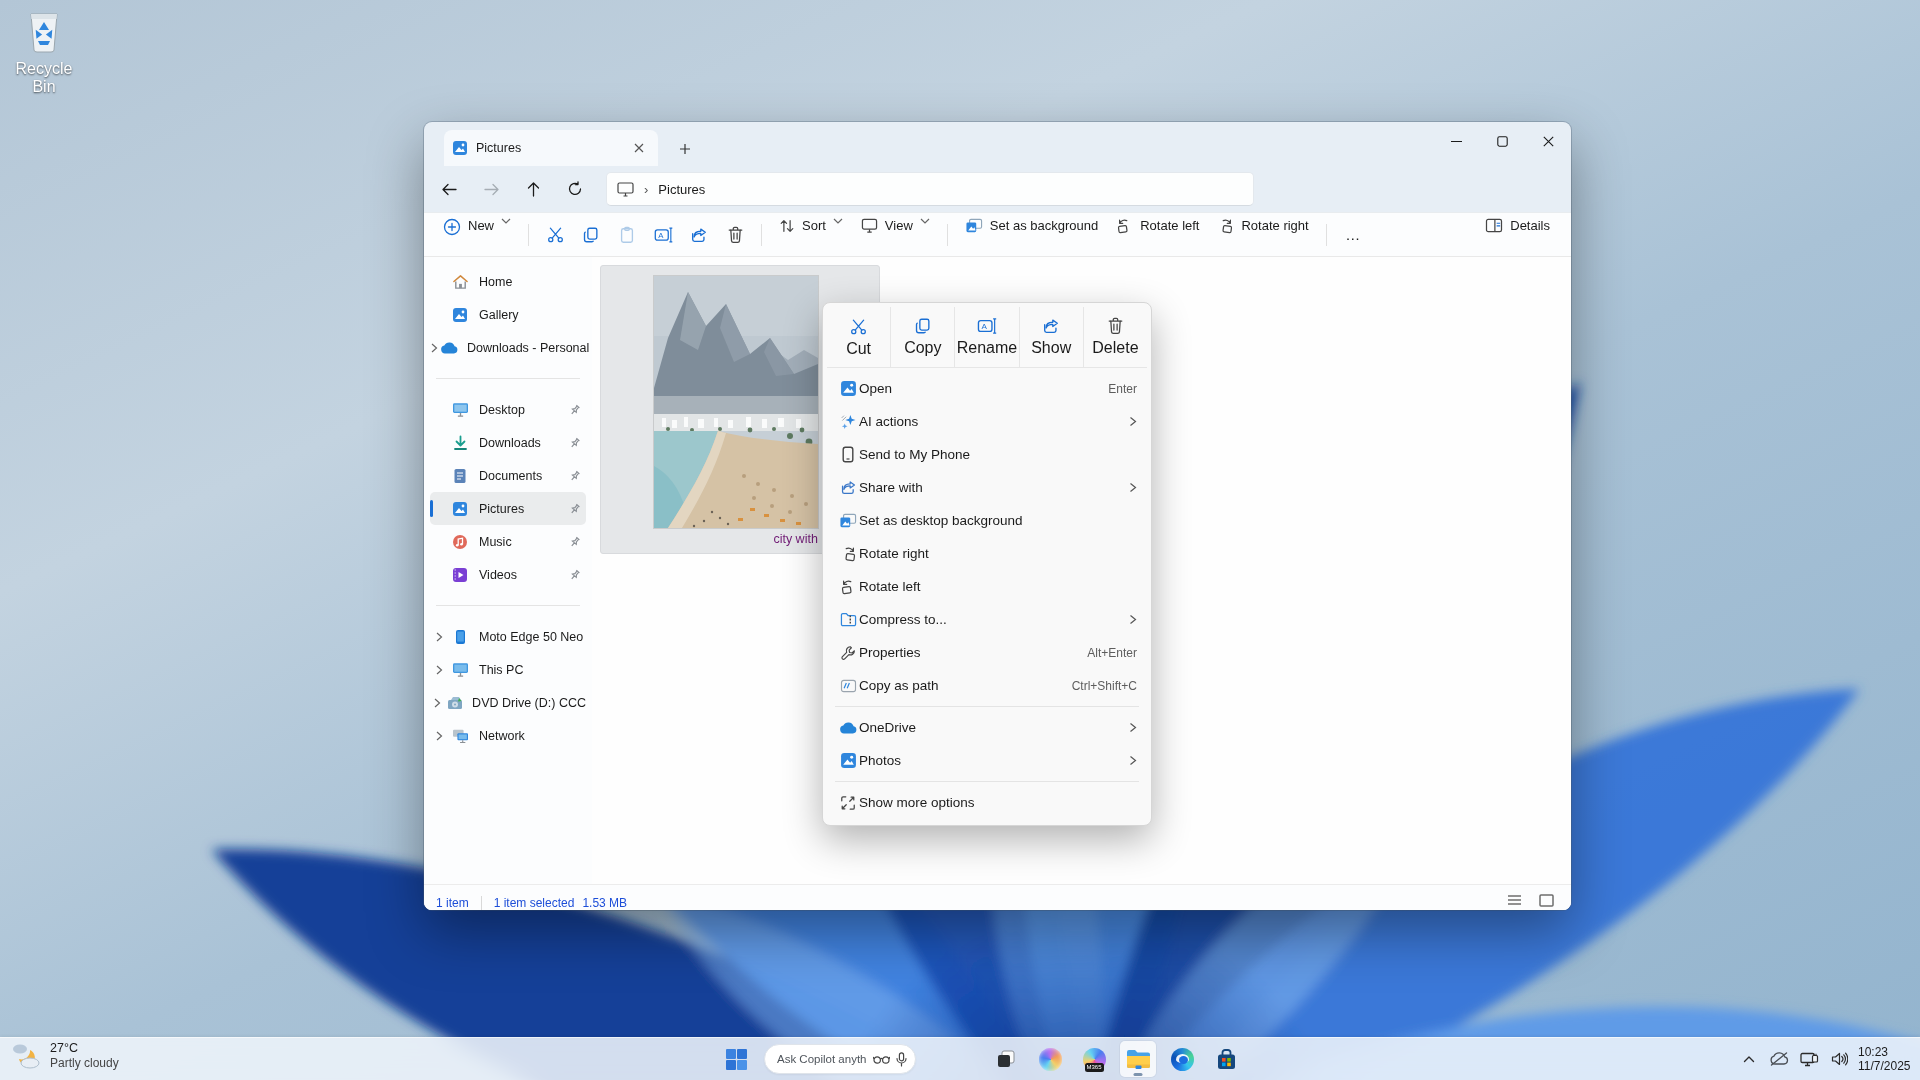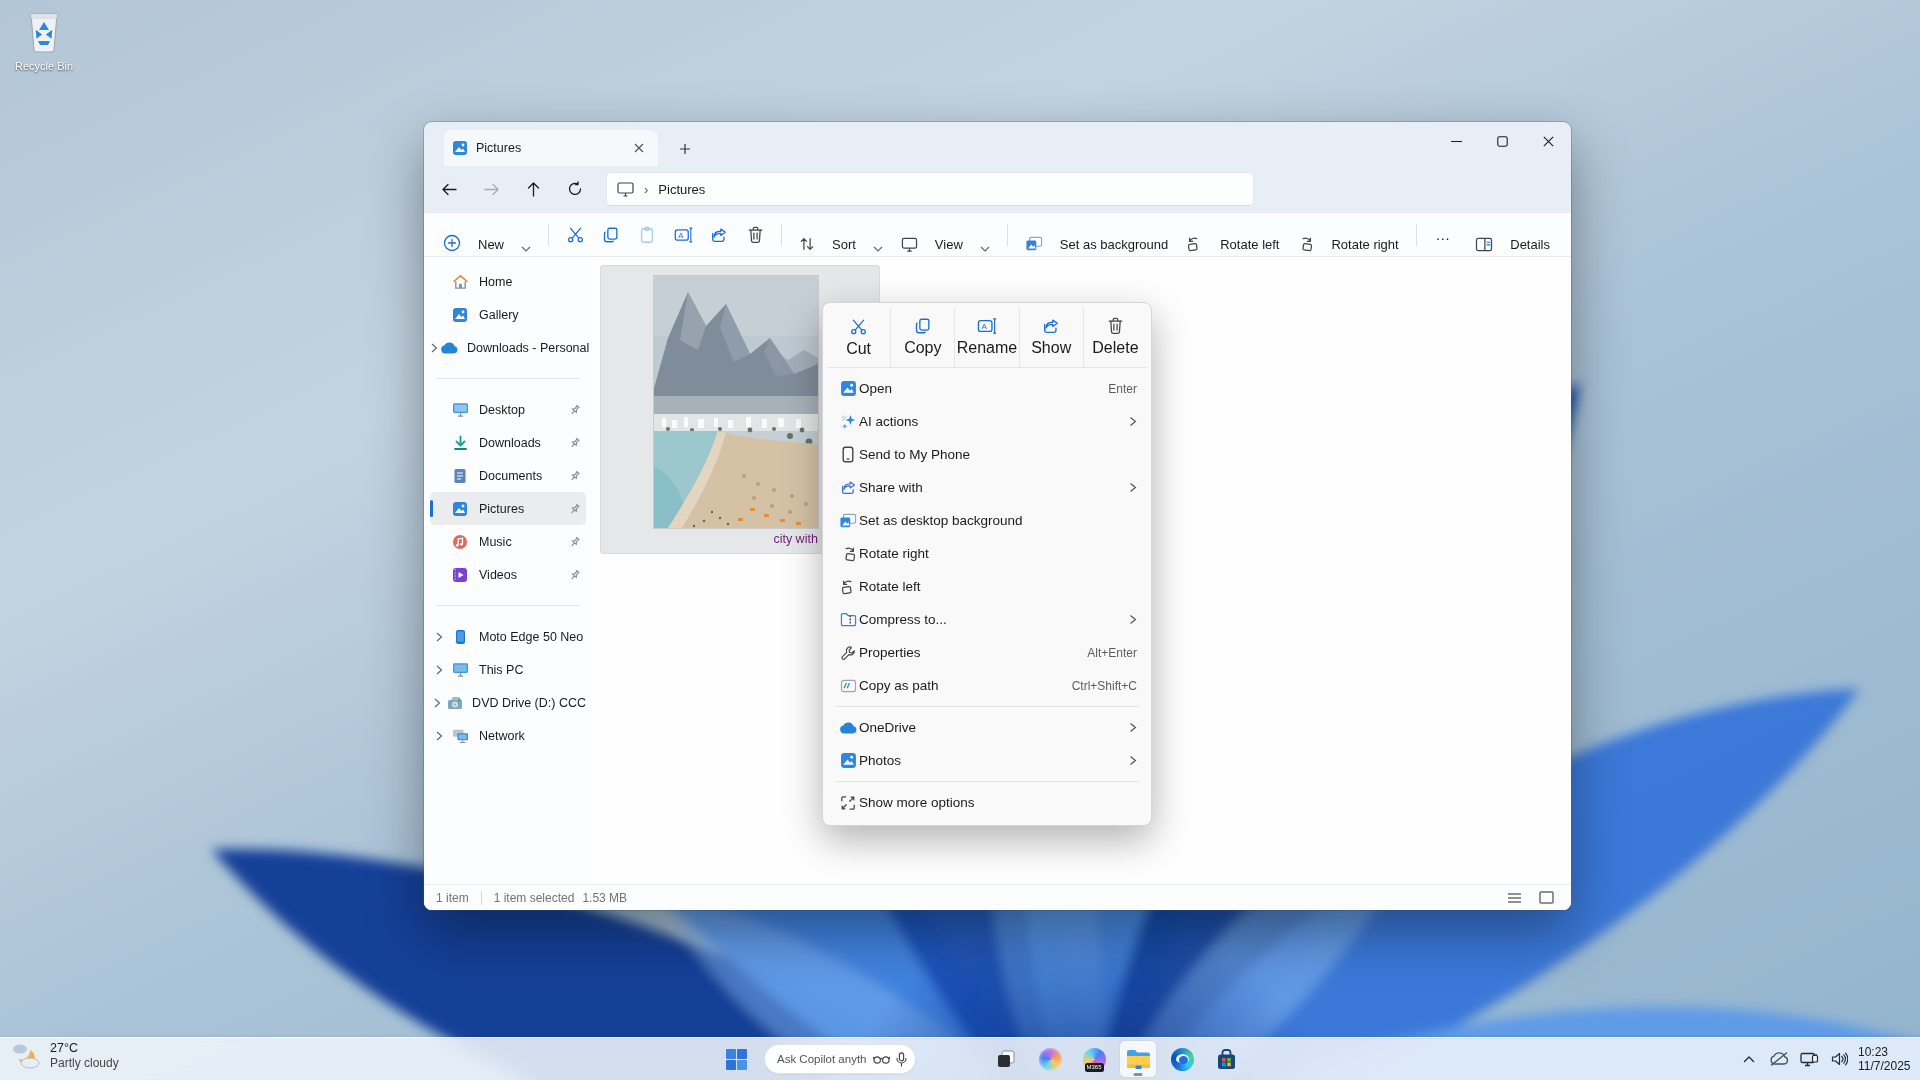--- a/index.html
+++ b/index.html
@@ -2,21 +2,21 @@
 <html><head>
 <meta charset="utf-8">
 <style>
   html,body{margin:0;padding:0;width:1920px;height:1080px;overflow:hidden;
     font-family:"Liberation Sans","DejaVu Sans",sans-serif;-webkit-font-smoothing:antialiased;}
   
   #desktop{position:absolute;inset:0;background:linear-gradient(155deg,#b3c6d6 0%,#c3d3e0 30%,#a9c2d6 55%,#93b4ce 100%);}
   #bloom{position:absolute;inset:0}
   
   .deskicon{position:absolute;left:8px;top:8px;width:72px;text-align:center}
-  .deskicon .lbl{margin-top:2px;font-size:11px;color:#fff;text-shadow:0 1px 2px rgba(0,0,0,.65)}
+  .deskicon .lbl{margin-top:2px;font-size:16px;color:#fff;text-shadow:0 1px 2px rgba(0,0,0,.65)}
   
   #window{position:absolute;left:424px;top:122px;width:1147px;height:788px;border-radius:8px;
     background:#e7eef5;box-shadow:0 22px 55px rgba(0,0,0,.38),0 0 0 1px rgba(90,110,130,.35);overflow:hidden}
   .tabstrip{position:absolute;left:0;top:0;right:0;height:44px}
   .tab{position:absolute;left:20px;top:8px;width:214px;height:36px;background:#f6f9fc;border-radius:8px 8px 0 0;
     display:flex;align-items:center;padding:0 8px;box-sizing:border-box}
   .tab .t{font-size:12.5px;color:#1b1b1b;margin-left:8px;flex:1}
   .tabx{width:22px;height:22px;border-radius:4px;display:flex;align-items:center;justify-content:center;color:#555;font-size:12px}
   .newtab{position:absolute;left:248px;top:14px;width:26px;height:26px;border-radius:4px;color:#333;
     display:flex;align-items:center;justify-content:center;font-size:16px}
@@ -28,41 +28,41 @@
   .navbtn.dis{color:#a6adb4}
   .pill{height:34px;background:#fdfefe;border:1px solid #e3e8ed;border-bottom-color:#d5dbe1;border-radius:5px;
     display:flex;align-items:center;box-sizing:border-box}
   #addr{margin-left:14px;width:648px;padding:0 10px}
   #addr .crumb{font-size:13px;color:#1b1b1b;margin-left:10px}
   #addr .chev{color:#555;font-size:13px;margin-left:10px}
   #searchbox{margin-left:18px;width:252px;padding:0 10px;justify-content:space-between}
   #searchbox .ph{font-size:12.5px;color:#5d6770}
   .sheet{position:absolute;left:0;top:90px;right:0;bottom:0;background:#fcfdfe;border-top:1px solid #e8ecef}
   .cmdbar{position:absolute;left:0;top:0;right:0;height:44px;display:flex;align-items:center;border-bottom:1px solid #e9e9e9;padding-left:10px;box-sizing:border-box}
-  .cbtn{display:flex;align-items:flex-end;gap:17px;padding:0 9px;height:34px;border-radius:4px;font-size:13px;color:#1b1b1b}
+  .cbtn{display:flex;align-items:flex-start;gap:7px;padding:0 9px;height:34px;border-radius:4px;font-size:13px;color:#1b1b1b}
   .cico{width:30px;height:34px;display:flex;align-items:center;justify-content:center;border-radius:4px;margin:0 3px}
   .vdiv{width:1px;height:22px;background:#e0e0e0;margin:0 8px}
   .cmdbar .spacer{flex:1}
   .body{position:absolute;left:0;top:44px;right:0;bottom:26px;display:flex}
   
   .sidebar{width:168px;padding-top:8px;box-sizing:border-box;overflow:hidden}
   .sitem{height:33px;display:flex;align-items:center;margin:0 6px;border-radius:5px;position:relative}
   .sitem .chv{width:18px;display:flex;justify-content:center}
   .sitem .sic{width:20px;display:flex;justify-content:center;margin-left:2px}
   .sitem .sl{font-size:12.5px;color:#1b1b1b;margin-left:9px;flex:1;white-space:nowrap}
   .sitem .pin{width:18px;display:flex;justify-content:center;margin-right:2px}
   .sitem.sel{background:#eaeced}
   .sitem.sel::before{content:"";position:absolute;left:0;top:8px;width:3px;height:17px;border-radius:2px;background:#1a6fd4}
   .ssep{height:1px;background:#e4e4e4;margin:14px 12px}
   
   .content{flex:1;position:relative;background:#fefefe}
   .tile{position:absolute;left:8px;top:8px;width:280px;height:289px;background:#e5e7e9;border:1px solid #d8dadd;border-radius:3px;box-sizing:border-box}
   .thumb{position:absolute;left:53px;top:10px;width:164px;height:252px;box-shadow:0 0 0 1px rgba(0,0,0,.12)}
   .tile .fname{position:absolute;left:0;right:0;top:266px;text-align:right;font-size:12.5px;color:#701a75}
-  .statusbar{position:absolute;left:0;bottom:0;right:0;height:26px;display:flex;align-items:center;font-size:12px;color:#737373;
+  .statusbar{position:absolute;left:0;bottom:0;right:0;height:26px;display:flex;align-items:flex-end;font-size:12px;color:#1d4ed8;
     border-top:1px solid #ececec;background:#fcfdfe;padding:0 12px;box-sizing:border-box}
   .sdiv{width:1px;height:14px;background:#d9d9d9;margin:0 12px}
   .statusbar .sp{flex:1}
   .vt{width:26px;height:20px;display:flex;align-items:center;justify-content:center;margin-left:6px}
   
   #cmenu{position:absolute;left:822px;top:302px;width:330px;background:#f9f9f9;border:1px solid #d6d6d6;border-radius:8px;
     box-shadow:0 14px 38px rgba(0,0,0,.30);padding-bottom:6px;box-sizing:border-box}
   .qrow{display:flex;height:60px;border-bottom:1px solid #e6e6e6;margin:4px 4px 4px 4px}
   .qbtn{flex:1;display:flex;flex-direction:column;align-items:center;justify-content:center;gap:4px}
   .qbtn+.qbtn{border-left:1px solid #e6e6e6}

